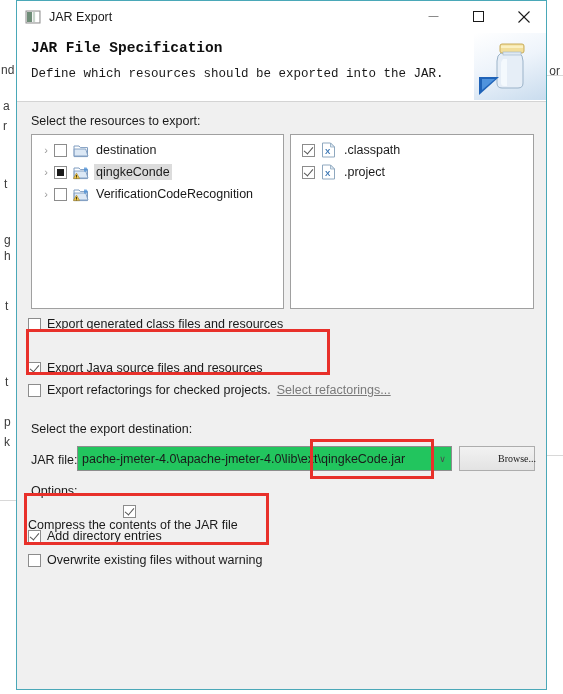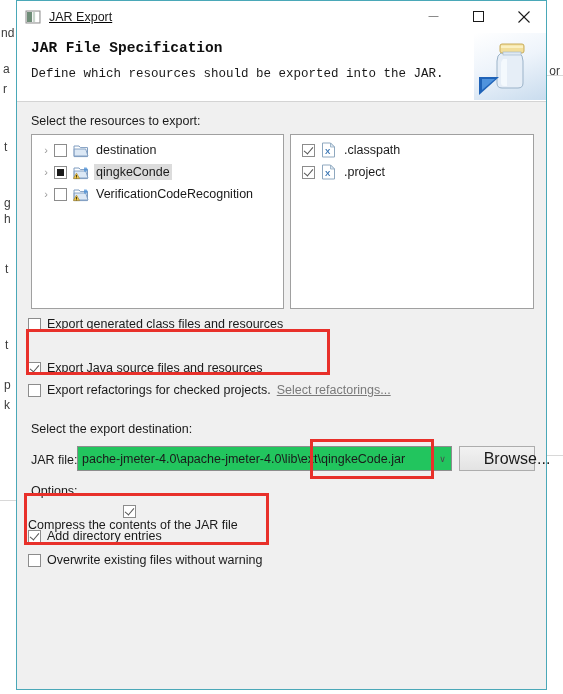--- a/index.html
+++ b/index.html
@@ -17,21 +17,21 @@
     inset: 0;
     background: #ffffff;
   }
   .bg-strip {
     position: absolute;
     font-family: "Liberation Sans", sans-serif;
     font-size: 12px;
     color: #3b3b3b;
     white-space: nowrap;
   }
-  .bg-left { left: 0px; }
+  .bg-left { left: 0px; margin-top: 37px; }
   .bg-right { right: 0px; }
   .bg-line {
     position: absolute;
     background: #d8d8d8;
     height: 1px;
   }
 
   
   #dialog {
     position: absolute;
@@ -47,21 +47,20 @@
   }
 
   
   #titlebar {
     height: 32px;
     background: #ffffff;
     display: flex;
     align-items: center;
     flex: 0 0 auto;
     position: relative;
-    text-decoration: underline;
   }
   #title-icon {
     width: 16px;
     height: 16px;
     margin-left: 8px;
     margin-right: 8px;
     position: relative;
     flex: 0 0 auto;
   }
   #title-text {
@@ -255,26 +254,26 @@
     color: #4a4a4a;
     font-size: 9px;
     flex: 0 0 auto;
   }
 
   .btn {
     position: absolute;
     background: linear-gradient(#f2f2f2,#e3e3e3);
     border: 1px solid #adadad;
     box-sizing: border-box;
-    font-size: 16px;
+    font-size: 10px;
     color: #1a1a1a;
     display: flex;
     align-items: center;
     justify-content: center;
-    font-family: Liberation Sans, sans-serif;
+    font-family: Liberation Serif, serif;
     padding-left: 40px;
   }
 
   
   .redbox {
     position: absolute;
     border: 3px solid #e8302a;
     box-sizing: border-box;
     pointer-events: none;
   }

